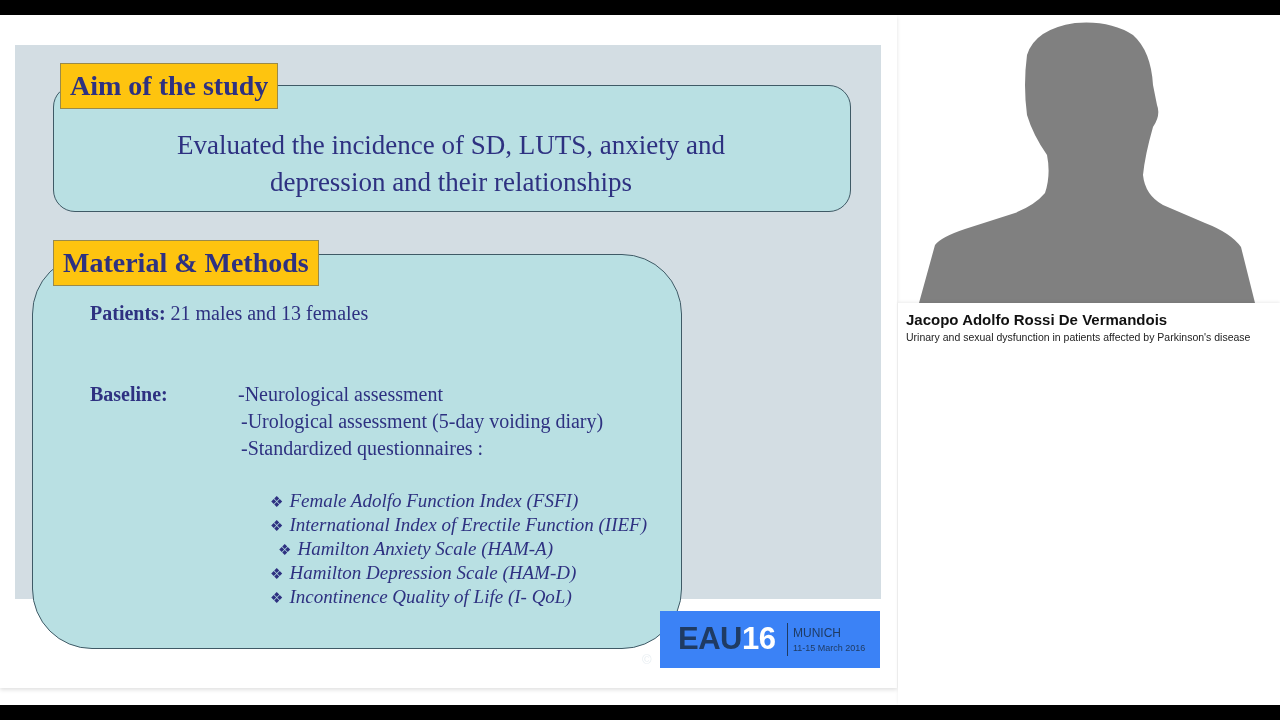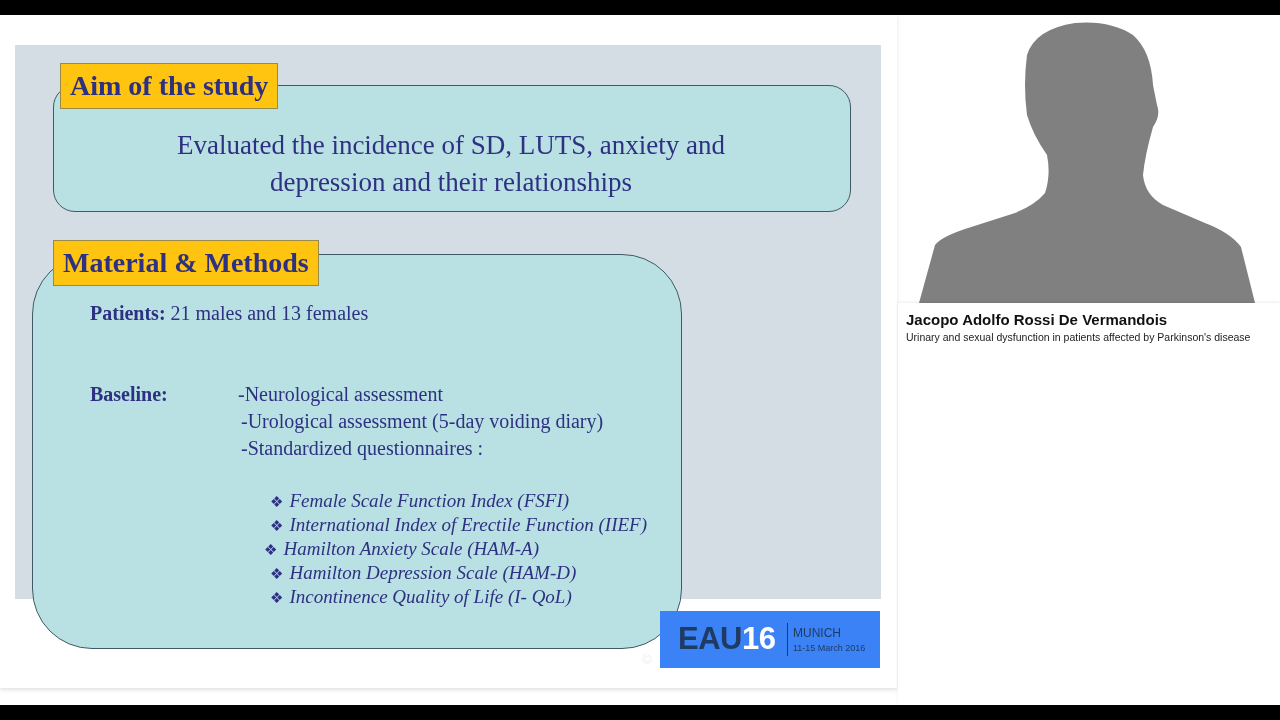--- a/index.html
+++ b/index.html
@@ -55,26 +55,26 @@
       <span class="bold">Patients:</span>
       <span>21 males  and 13 females</span>
     </div>
 
     <div class="txt bold" style="left:75px; top:336px;">Baseline:</div>
     <div class="txt" style="left:223px; top:336px;">-Neurological assessment</div>
     <div class="txt" style="left:226px; top:363px;">-Urological assessment (5-day voiding diary)</div>
     <div class="txt" style="left:226px; top:390px;">-Standardized questionnaires :</div>
 
     <div class="q" style="left:255px; top:444px;">
-      <span class="bullet">❖</span><span>Female Scale Function Index (FSFI)</span>
+      <span class="bullet">❖</span><span>Female Adolfo Function Index (FSFI)</span>
     </div>
     <div class="q" style="left:255px; top:468px;">
       <span class="bullet">❖</span><span>International Index of Erectile Function (IIEF)</span>
     </div>
-    <div class="q" style="left:249px; top:492px;">
+    <div class="q" style="left:263px; top:492px;">
       <span class="bullet">❖</span><span>Hamilton Anxiety Scale (HAM-A)</span>
     </div>
     <div class="q" style="left:255px; top:516px;">
       <span class="bullet">❖</span><span>Hamilton Depression Scale (HAM-D)</span>
     </div>
     <div class="q" style="left:255px; top:540px;">
       <span class="bullet">❖</span><span>Incontinence Quality of Life (I- QoL)</span>
     </div>
 
     <div class="copyright">©</div>

